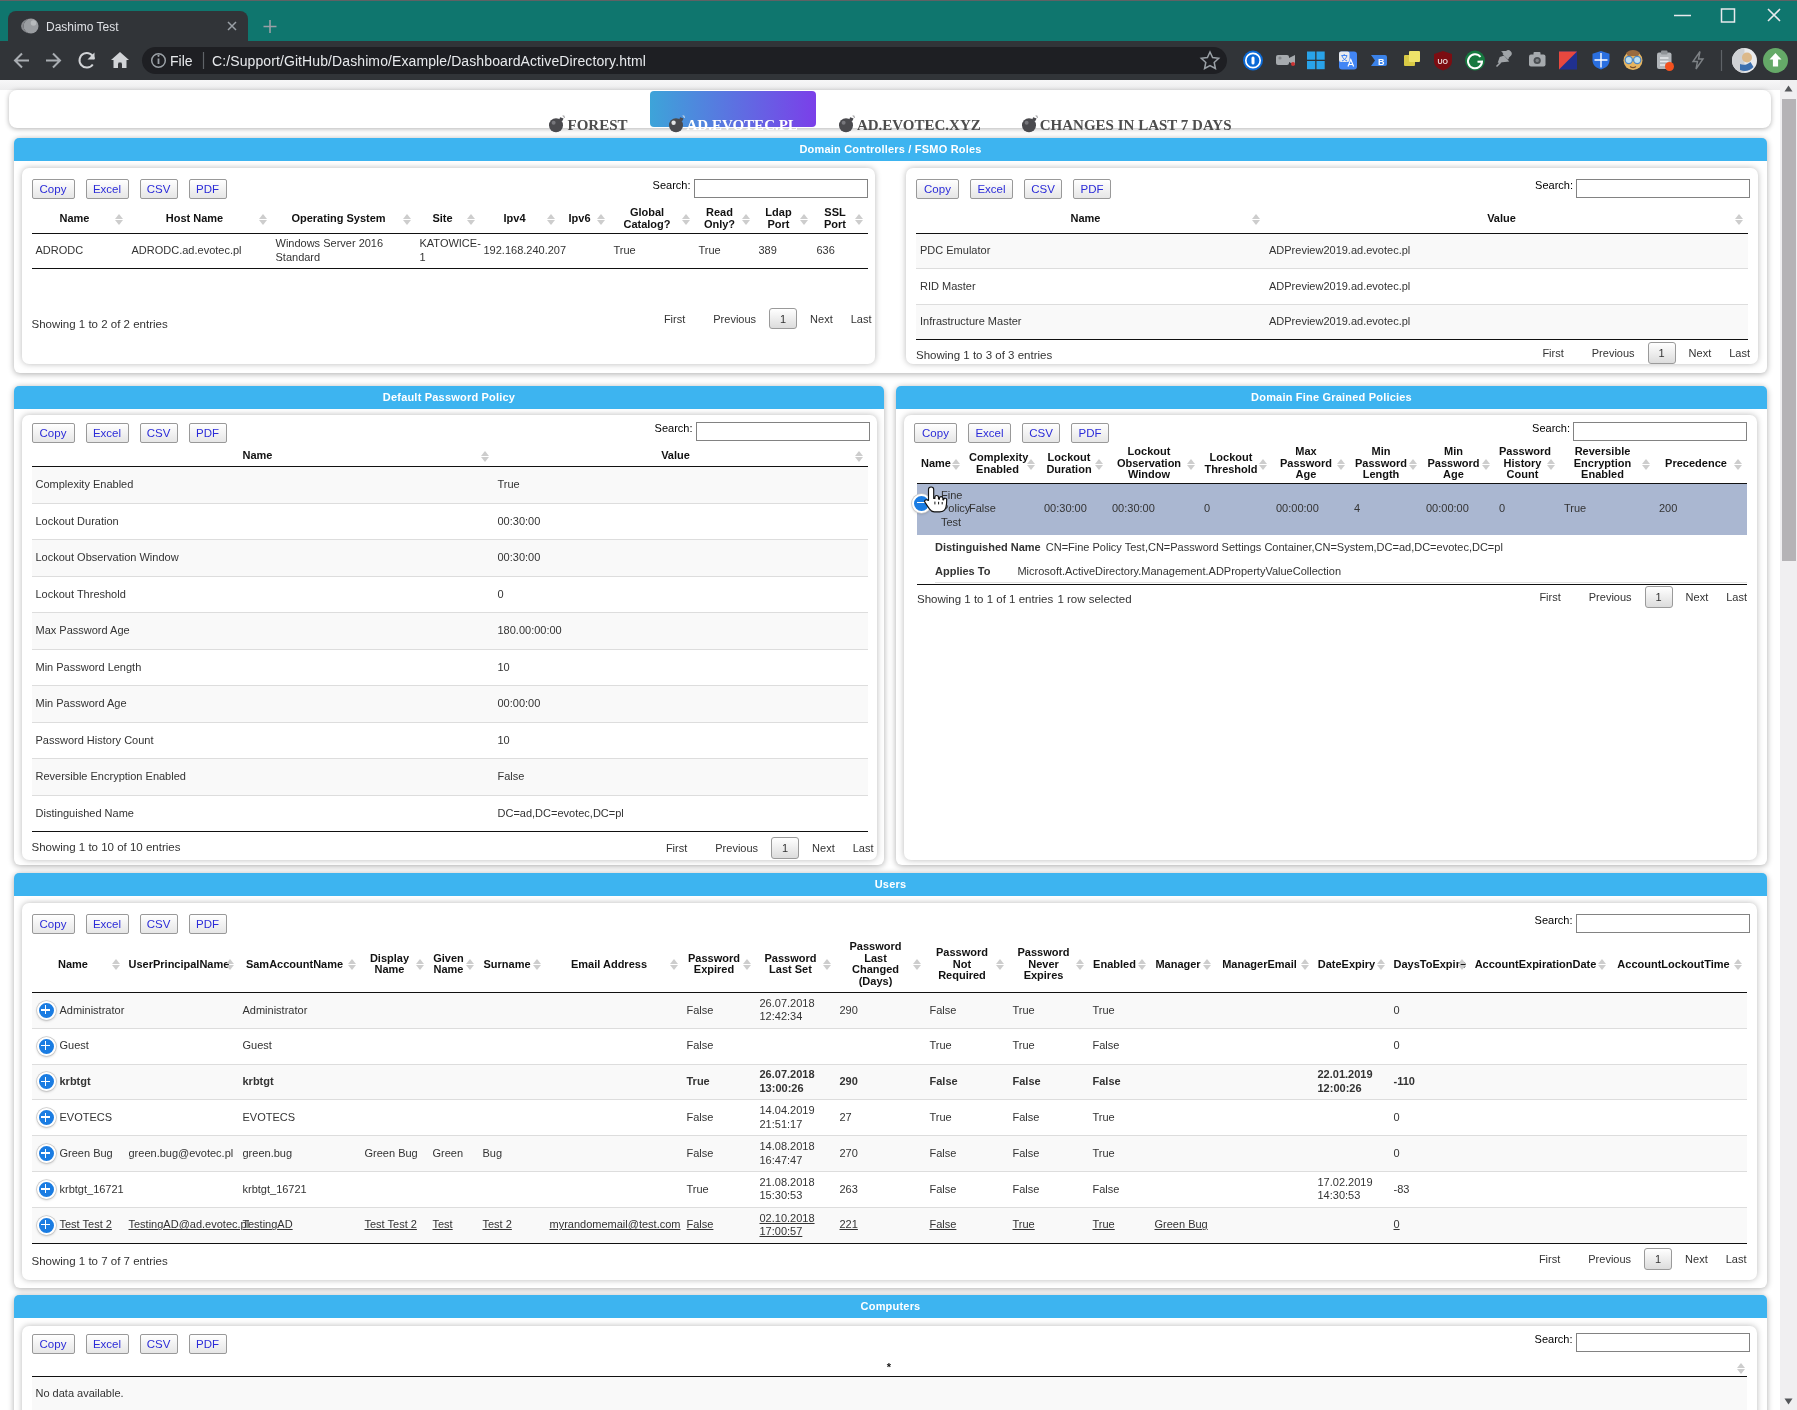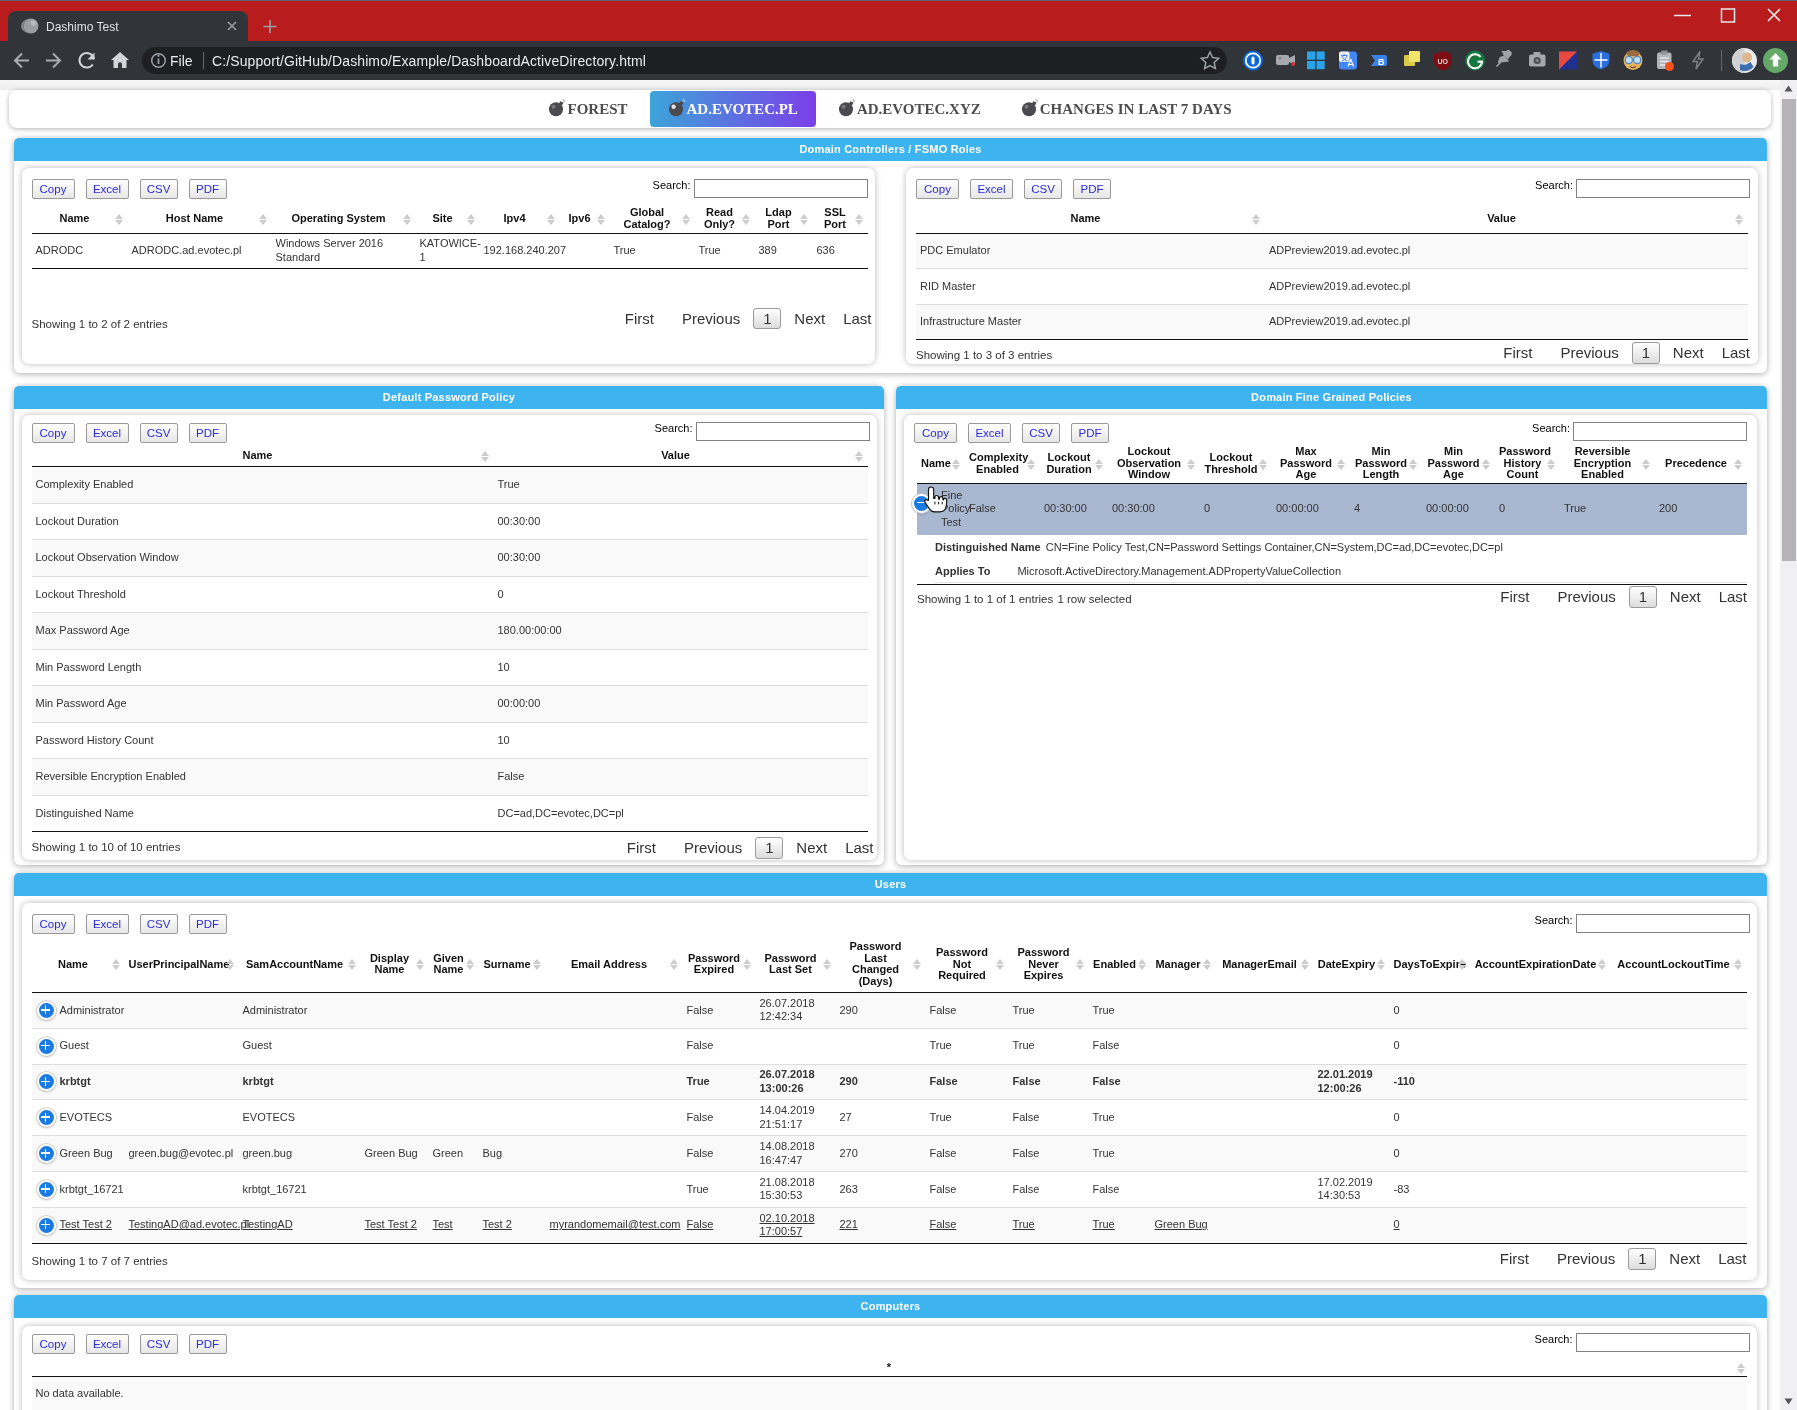--- a/index.html
+++ b/index.html
@@ -1,52 +1,52 @@
 <!DOCTYPE html>
 <html><head>
 <meta charset="utf-8">
 <style>
 * { margin:0; padding:0; box-sizing:border-box; }
 html,body { width:1797px; height:1410px; overflow:hidden; }
 body { font-family:"Liberation Sans", sans-serif; background:#fff; position:relative; }
 #stage { position:absolute; left:0; top:0; width:1797px; height:1410px; overflow:hidden; }
 
 
-#titlebar { position:absolute; left:0; top:0; width:1797px; height:41px; background:#b91c1c; border-top:1px solid #606164; }
+#titlebar { position:absolute; left:0; top:0; width:1797px; height:41px; background:#0f766e; border-top:1px solid #606164; }
 #tab { position:absolute; left:8px; top:10px; width:240px; height:31px; background:#313438; border-radius:8px 8px 0 0; }
 #tabtitle { position:absolute; left:46px; top:19px; font-size:12px; color:#dfe1e5; }
 #toolbar { position:absolute; left:0; top:41px; width:1797px; height:39px; background:#313438; }
 #omnibox { position:absolute; left:142px; top:47px; width:1085px; height:27px; border-radius:14px; background:#1e1f23; }
 #urltext { position:absolute; left:212px; top:53px; font-size:14px; color:#e8eaed; letter-spacing:0.1px; }
 #filetext { position:absolute; left:170px; top:53px; font-size:14px; color:#e8eaed; }
 
 
 #page { position:absolute; left:0; top:80px; width:1780px; height:1330px; background:#fff; }
 #vscroll { position:absolute; left:1780px; top:80px; width:17px; height:1330px; background:#f0eff1; }
 #vthumb { position:absolute; left:1781.5px; top:99px; width:14px; height:462px; background:#b5b3b6; }
 
 
 #navcard { position:absolute; left:9px; top:90px; width:1762px; height:37.5px; background:#fff; border-radius:8px; box-shadow:0 1px 5px rgba(0,0,0,0.3); display:flex; align-items:center; justify-content:center; }
-.navtab { height:36px; line-height:36px; padding:0 18px; margin:0 2px; border-radius:4px; font-family:"Liberation Serif", serif; font-weight:bold; font-size:15px; color:#4d4d4d; white-space:nowrap; }
+.navtab { height:36px; line-height:36px; padding:16px 18px; margin:0 2px; border-radius:4px; font-family:"Liberation Serif", serif; font-weight:bold; font-size:15px; color:#4d4d4d; white-space:nowrap; }
 .navtab.active { background:linear-gradient(90deg, #3da4d9, #7b3fe9); color:#fff; }
 .navtab svg { vertical-align:-3px; margin-right:1px; }
 
 
 .panel { position:absolute; background:#fff; border-radius:6px; box-shadow:0 1px 6px rgba(0,0,0,0.33); }
 .ph { height:23px; line-height:23px; background:#3db4f0; border-radius:5px 5px 0 0; text-align:center; color:#fff; font-weight:bold; font-size:11px; letter-spacing:0.2px; }
 .card { position:absolute; background:#fff; border-radius:7px; box-shadow:0 0 6px rgba(0,0,0,0.28); }
 
 
 .btns { position:absolute; left:10px; top:11px; white-space:nowrap; }
 .btn { display:inline-block; border:1px solid #999; border-radius:2px; background:linear-gradient(#fff,#e6e6e6); color:#2b2bd8; font-size:11.5px; height:20px; line-height:18px; text-align:center; margin-right:11px; }
 .w43 { width:43px; } .w38 { width:38px; }
 .search { position:absolute; top:11px; font-size:11px; color:#000; }
 .search input { width:174px; height:19px; border:1px solid #828282; margin-left:3px; vertical-align:top; background:#fff; }
 .info { position:absolute; left:10px; font-size:11.5px; color:#333; }
-.pg { position:absolute; font-size:15px; color:#333; white-space:nowrap; line-height:22px; height:22px; }
+.pg { position:absolute; font-size:11px; color:#333; white-space:nowrap; line-height:22px; height:22px; }
 .pg .cur { vertical-align:top; }
 .pg span { margin-left:28px; }
 .pg .cur { display:inline-block; width:28px; height:21.5px; line-height:20px; text-align:center; border:1px solid #9a9a9a; border-radius:3px; background:linear-gradient(#fff,#dcdcdc); margin-left:13px; margin-right:0; }
 
 
 table.dt { border-collapse:collapse; table-layout:fixed; font-size:11px; color:#333; position:absolute; border-bottom:1px solid #111; }
 .dt th { font-weight:bold; color:#111; text-align:center; vertical-align:middle; border-bottom:1px solid #111; padding:1px 14px 1px 4px; position:relative; font-size:11px; line-height:11.5px; }
 .dt th i { position:absolute; right:5px; top:50%; width:0; height:0; }
 .dt th i.up { margin-top:-9px; border:4px solid transparent; border-bottom:5px solid #cdcdcd; }
 .dt th i.dn { margin-top:1px; border:4px solid transparent; border-top:5px solid #cdcdcd; }

